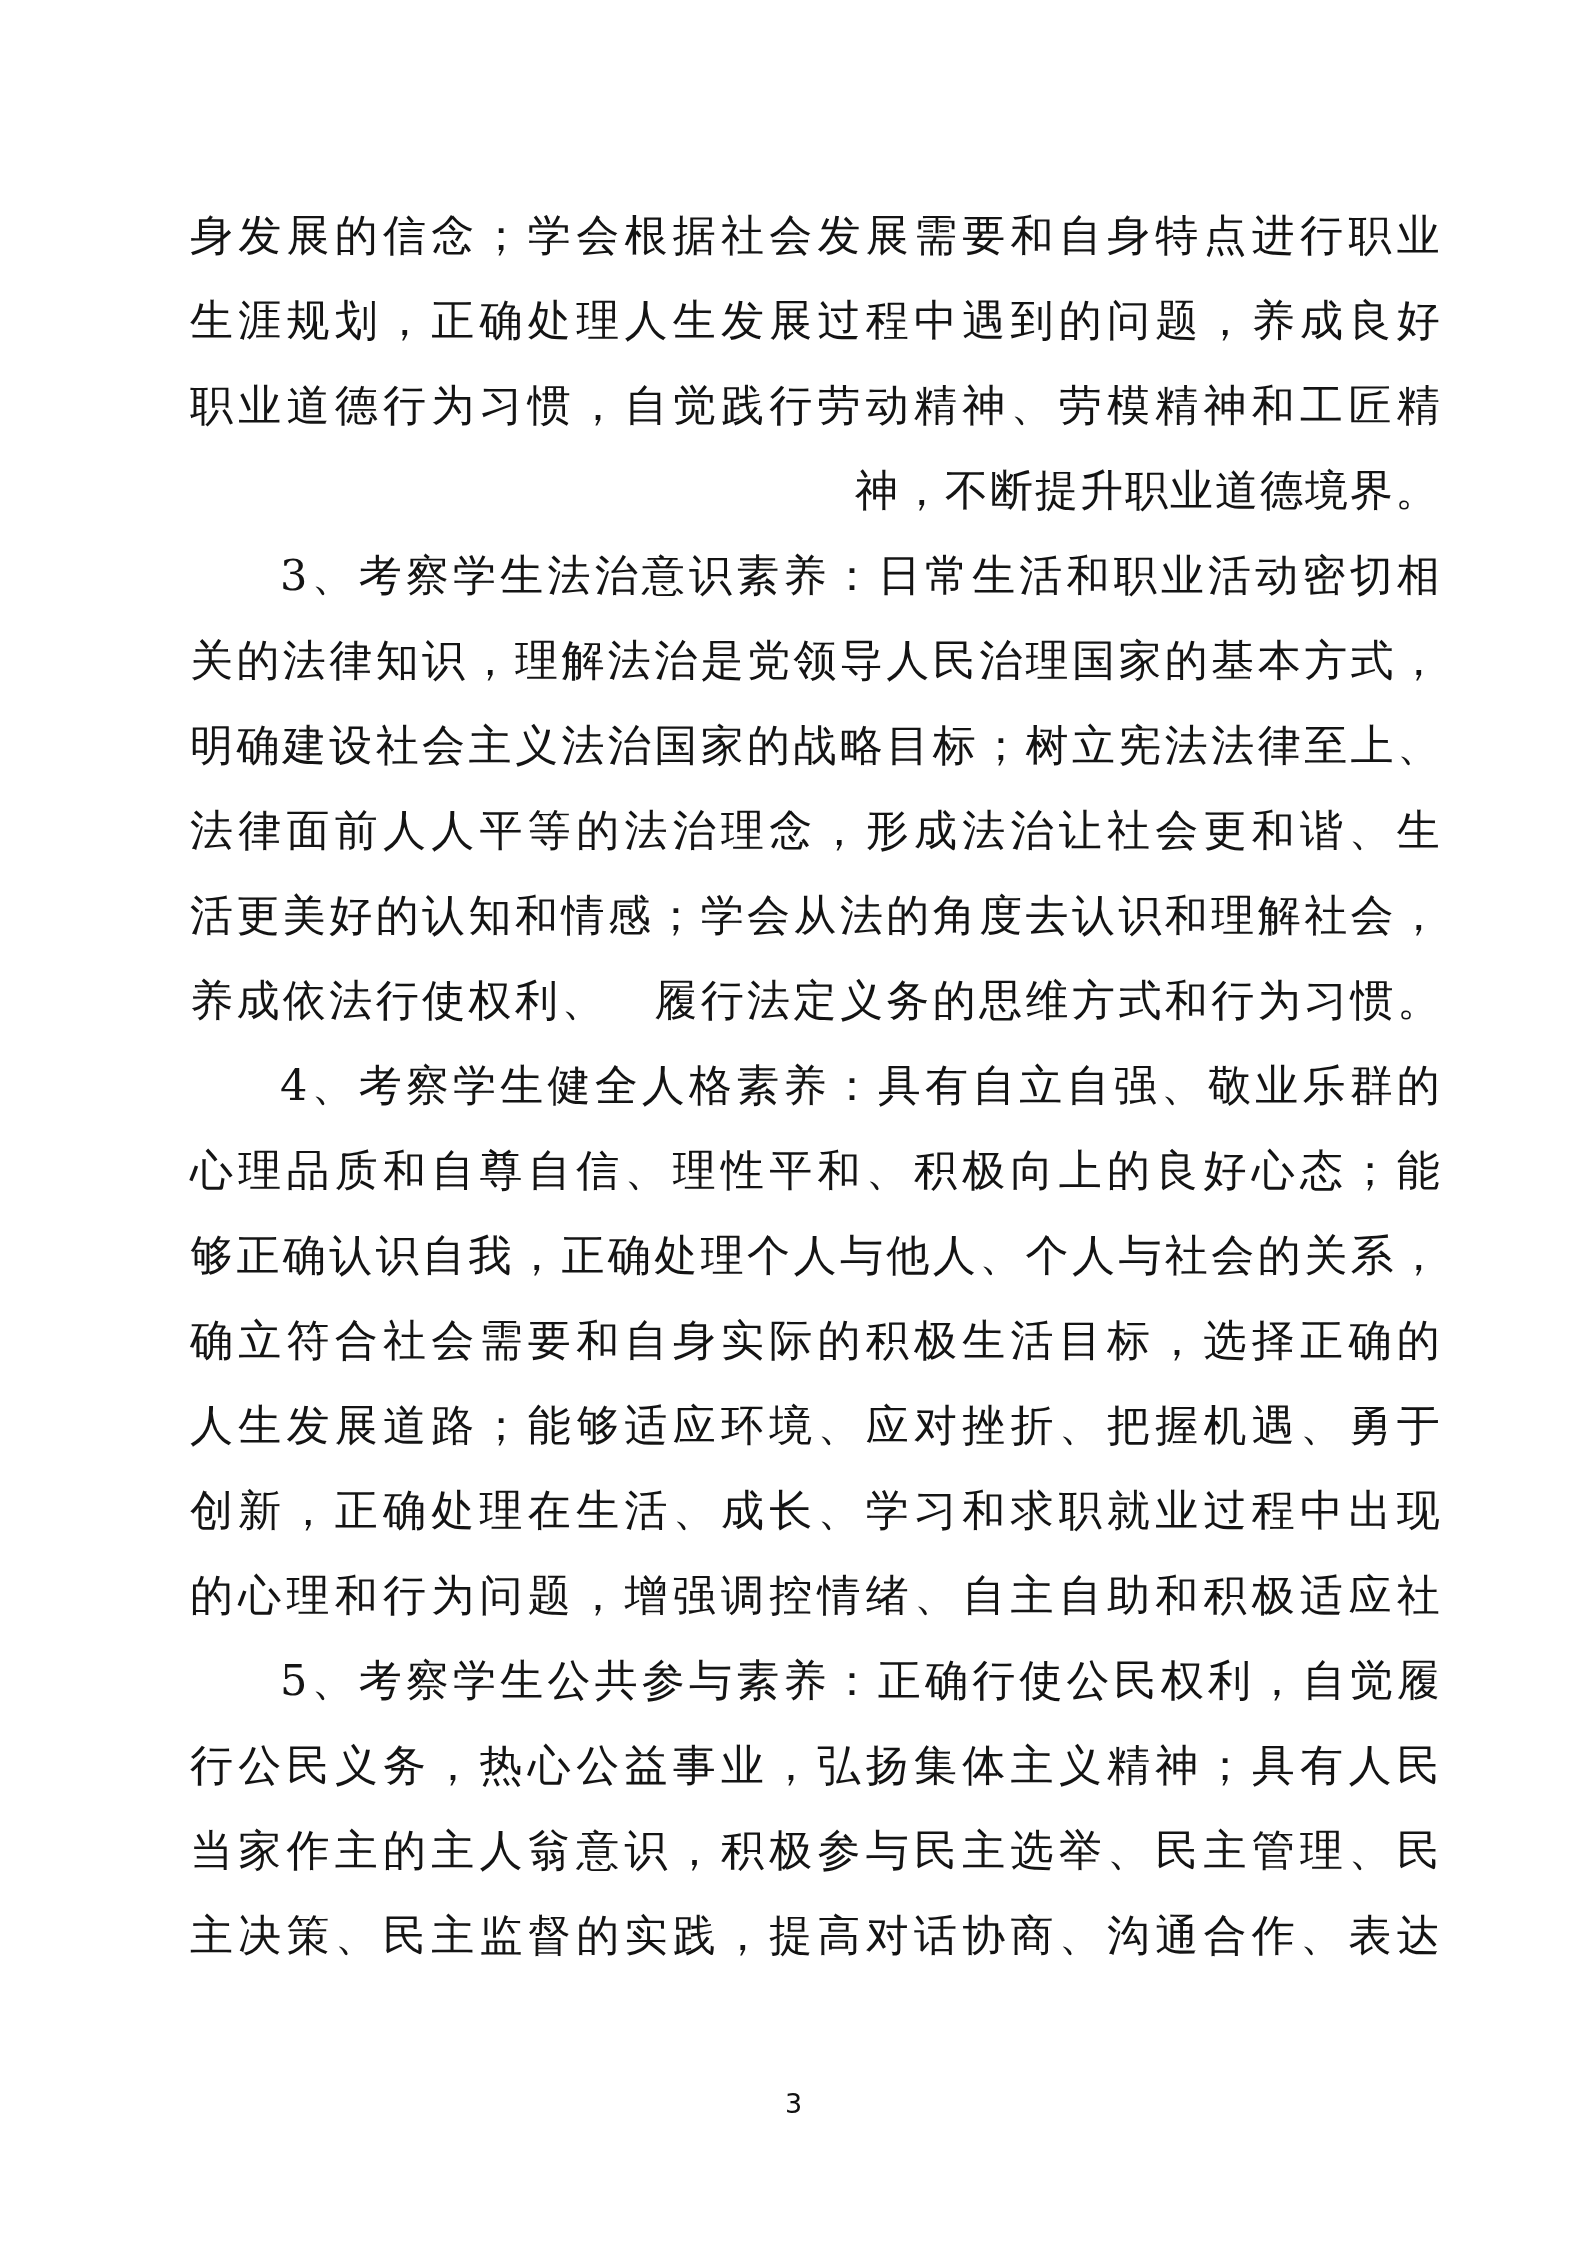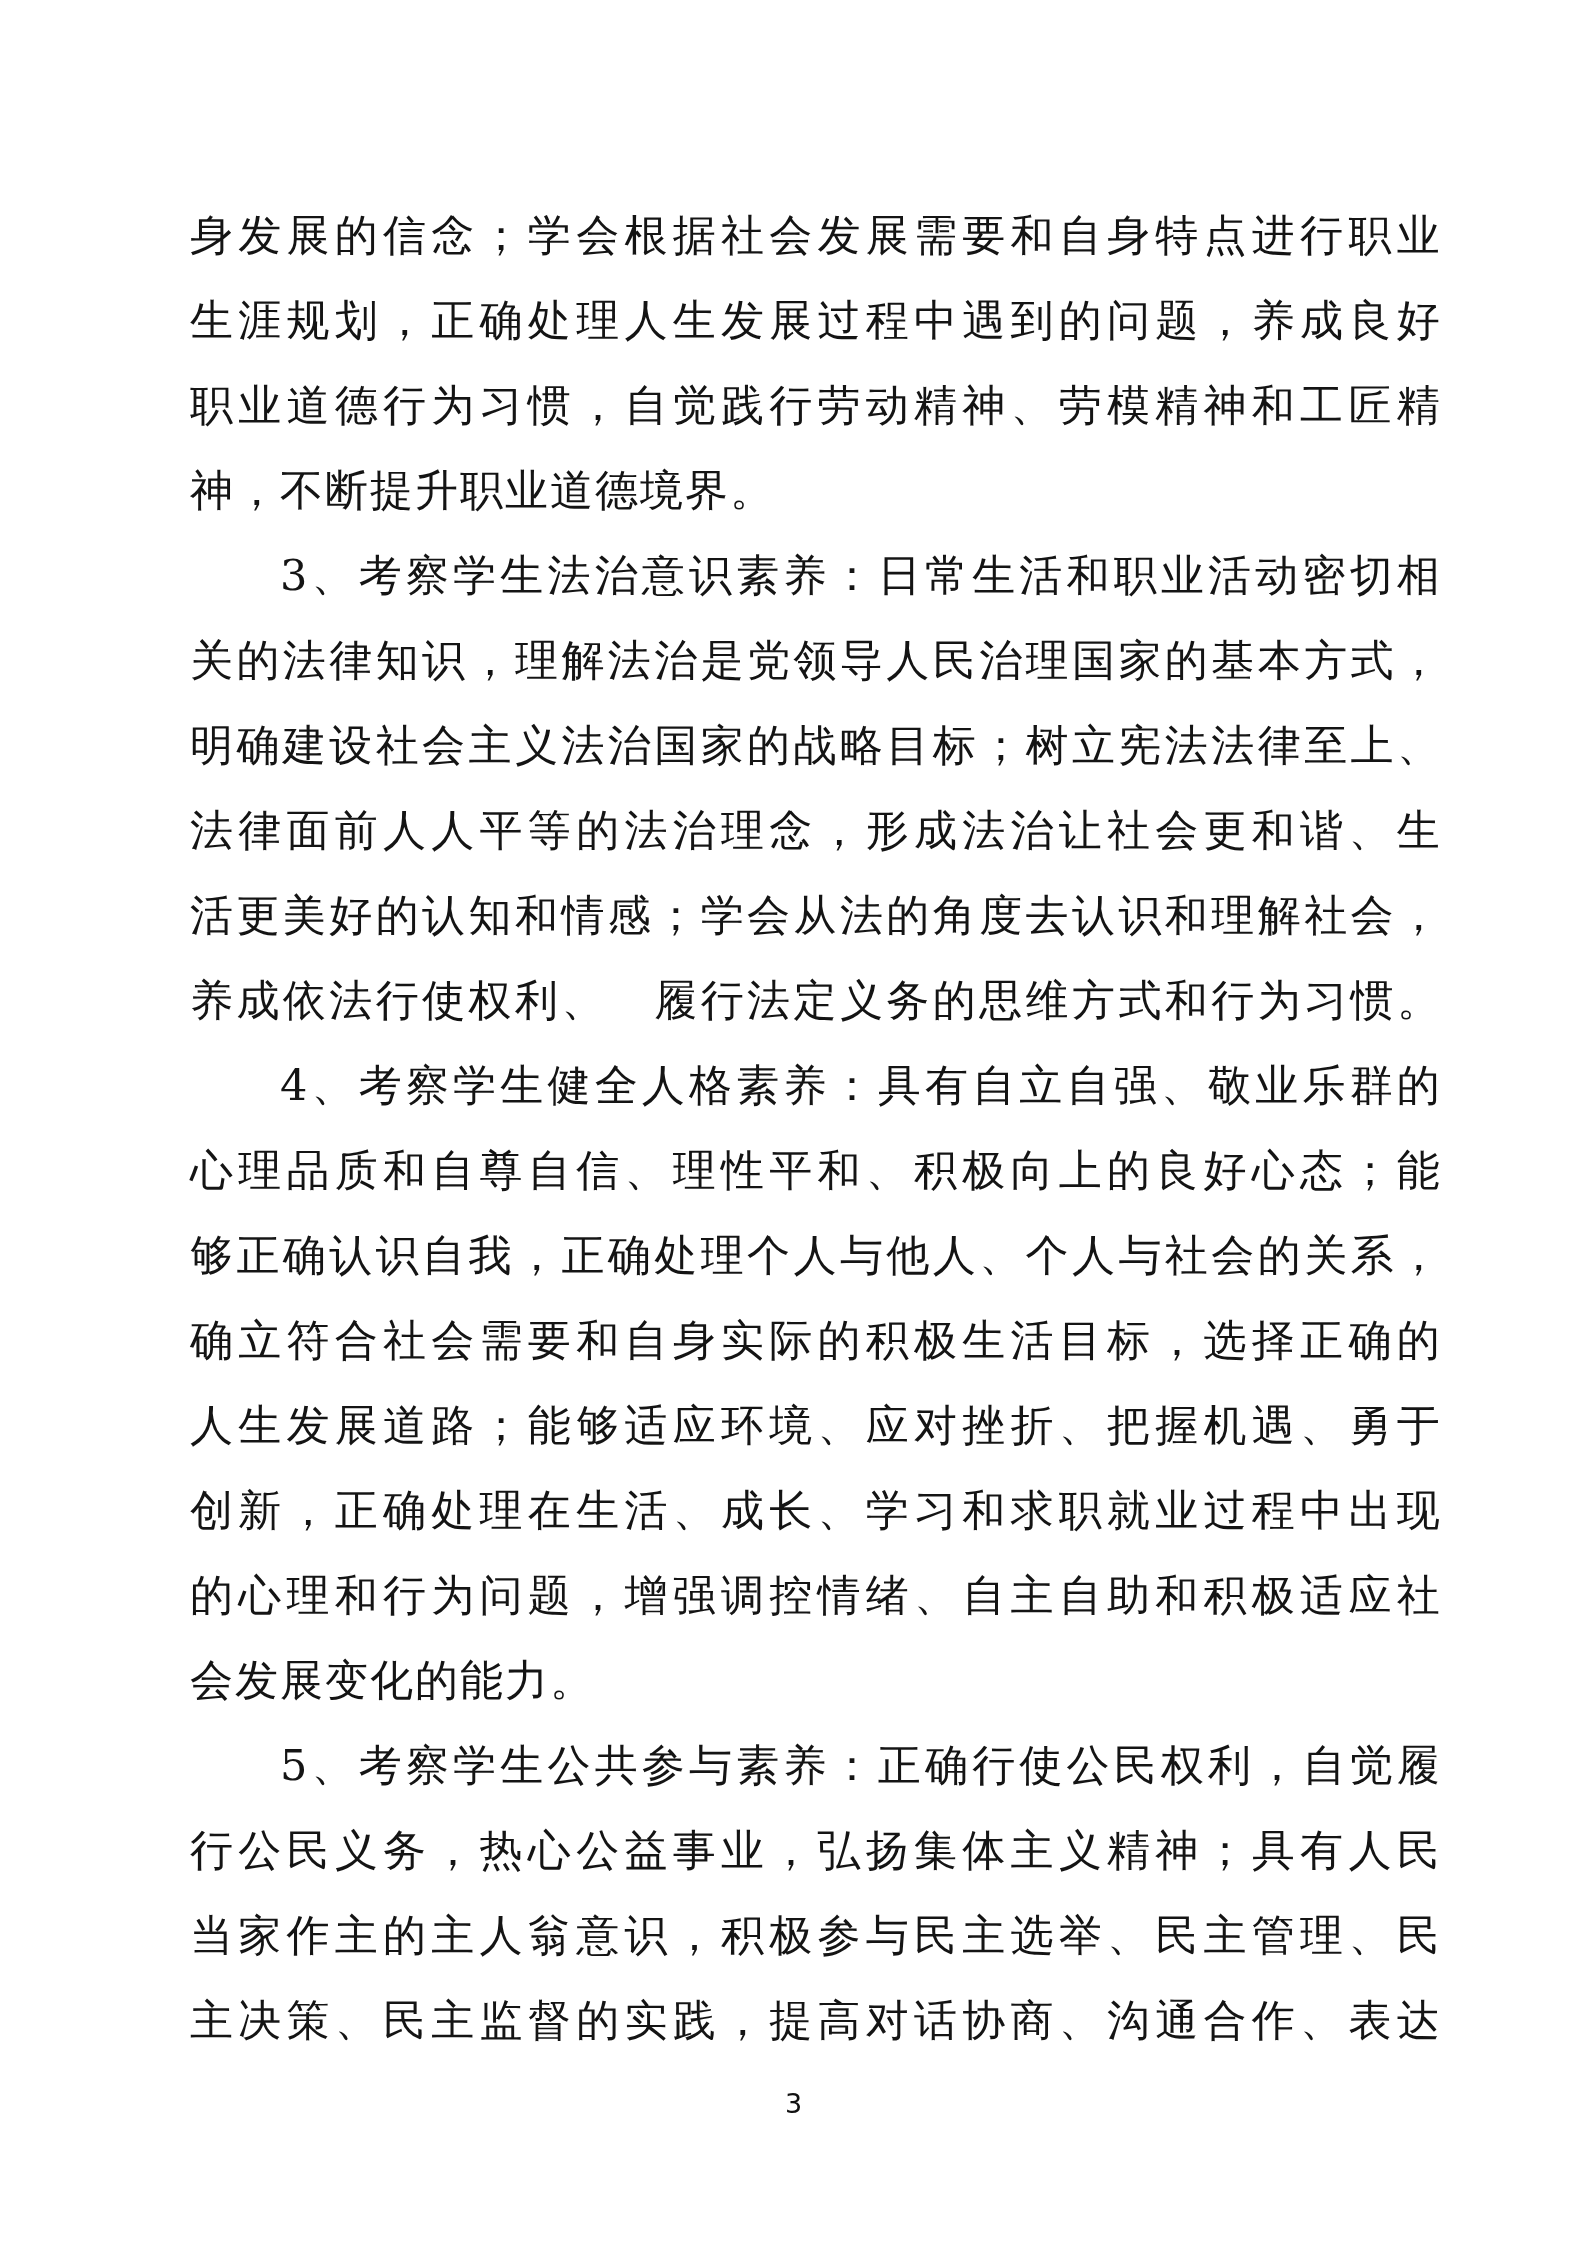--- a/index.html
+++ b/index.html
@@ -37,21 +37,21 @@
     .line.fill {
       display: flex;
       justify-content: space-between;
     }
     .line.fill span {
       flex: 0 0 auto;
     }
     
     .line.end {
       letter-spacing: 2px;
-      text-align: left;
+      text-align: right;
     }
     
     .line.indent {
       padding-left: 90px;
     }
     .footer {
       position: absolute;
       left: 0;
       right: 0;
       top: 2088px;
@@ -81,21 +81,20 @@
         <div class="line fill"><span>养</span><span>成</span><span>依</span><span>法</span><span>行</span><span>使</span><span>权</span><span>利</span><span>、</span><span>　</span><span>履</span><span>行</span><span>法</span><span>定</span><span>义</span><span>务</span><span>的</span><span>思</span><span>维</span><span>方</span><span>式</span><span>和</span><span>行</span><span>为</span><span>习</span><span>惯</span><span>。</span></div>
       </div>
       <div class="paragraph">
         <div class="line fill indent"><span>4</span><span>、</span><span>考</span><span>察</span><span>学</span><span>生</span><span>健</span><span>全</span><span>人</span><span>格</span><span>素</span><span>养</span><span>：</span><span>具</span><span>有</span><span>自</span><span>立</span><span>自</span><span>强</span><span>、</span><span>敬</span><span>业</span><span>乐</span><span>群</span><span>的</span></div>
         <div class="line fill"><span>心</span><span>理</span><span>品</span><span>质</span><span>和</span><span>自</span><span>尊</span><span>自</span><span>信</span><span>、</span><span>理</span><span>性</span><span>平</span><span>和</span><span>、</span><span>积</span><span>极</span><span>向</span><span>上</span><span>的</span><span>良</span><span>好</span><span>心</span><span>态</span><span>；</span><span>能</span></div>
         <div class="line fill"><span>够</span><span>正</span><span>确</span><span>认</span><span>识</span><span>自</span><span>我</span><span>，</span><span>正</span><span>确</span><span>处</span><span>理</span><span>个</span><span>人</span><span>与</span><span>他</span><span>人</span><span>、</span><span>个</span><span>人</span><span>与</span><span>社</span><span>会</span><span>的</span><span>关</span><span>系</span><span>，</span></div>
         <div class="line fill"><span>确</span><span>立</span><span>符</span><span>合</span><span>社</span><span>会</span><span>需</span><span>要</span><span>和</span><span>自</span><span>身</span><span>实</span><span>际</span><span>的</span><span>积</span><span>极</span><span>生</span><span>活</span><span>目</span><span>标</span><span>，</span><span>选</span><span>择</span><span>正</span><span>确</span><span>的</span></div>
         <div class="line fill"><span>人</span><span>生</span><span>发</span><span>展</span><span>道</span><span>路</span><span>；</span><span>能</span><span>够</span><span>适</span><span>应</span><span>环</span><span>境</span><span>、</span><span>应</span><span>对</span><span>挫</span><span>折</span><span>、</span><span>把</span><span>握</span><span>机</span><span>遇</span><span>、</span><span>勇</span><span>于</span></div>
         <div class="line fill"><span>创</span><span>新</span><span>，</span><span>正</span><span>确</span><span>处</span><span>理</span><span>在</span><span>生</span><span>活</span><span>、</span><span>成</span><span>长</span><span>、</span><span>学</span><span>习</span><span>和</span><span>求</span><span>职</span><span>就</span><span>业</span><span>过</span><span>程</span><span>中</span><span>出</span><span>现</span></div>
         <div class="line fill"><span>的</span><span>心</span><span>理</span><span>和</span><span>行</span><span>为</span><span>问</span><span>题</span><span>，</span><span>增</span><span>强</span><span>调</span><span>控</span><span>情</span><span>绪</span><span>、</span><span>自</span><span>主</span><span>自</span><span>助</span><span>和</span><span>积</span><span>极</span><span>适</span><span>应</span><span>社</span></div>
-        <div class="line end">会发展变化的能力。</div>
       </div>
       <div class="paragraph">
         <div class="line fill indent"><span>5</span><span>、</span><span>考</span><span>察</span><span>学</span><span>生</span><span>公</span><span>共</span><span>参</span><span>与</span><span>素</span><span>养</span><span>：</span><span>正</span><span>确</span><span>行</span><span>使</span><span>公</span><span>民</span><span>权</span><span>利</span><span>，</span><span>自</span><span>觉</span><span>履</span></div>
         <div class="line fill"><span>行</span><span>公</span><span>民</span><span>义</span><span>务</span><span>，</span><span>热</span><span>心</span><span>公</span><span>益</span><span>事</span><span>业</span><span>，</span><span>弘</span><span>扬</span><span>集</span><span>体</span><span>主</span><span>义</span><span>精</span><span>神</span><span>；</span><span>具</span><span>有</span><span>人</span><span>民</span></div>
         <div class="line fill"><span>当</span><span>家</span><span>作</span><span>主</span><span>的</span><span>主</span><span>人</span><span>翁</span><span>意</span><span>识</span><span>，</span><span>积</span><span>极</span><span>参</span><span>与</span><span>民</span><span>主</span><span>选</span><span>举</span><span>、</span><span>民</span><span>主</span><span>管</span><span>理</span><span>、</span><span>民</span></div>
         <div class="line fill"><span>主</span><span>决</span><span>策</span><span>、</span><span>民</span><span>主</span><span>监</span><span>督</span><span>的</span><span>实</span><span>践</span><span>，</span><span>提</span><span>高</span><span>对</span><span>话</span><span>协</span><span>商</span><span>、</span><span>沟</span><span>通</span><span>合</span><span>作</span><span>、</span><span>表</span><span>达</span></div>
       </div>
     </div>
   <div class="footer">
     <span>3</span>

